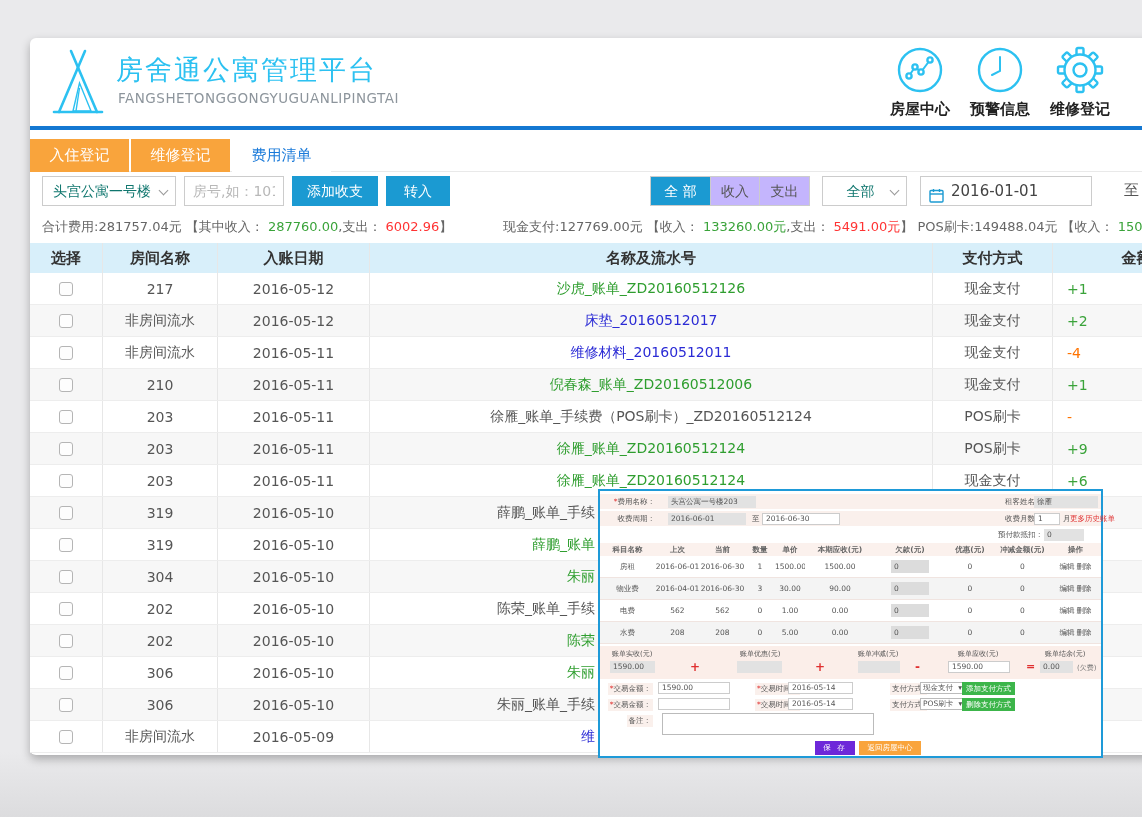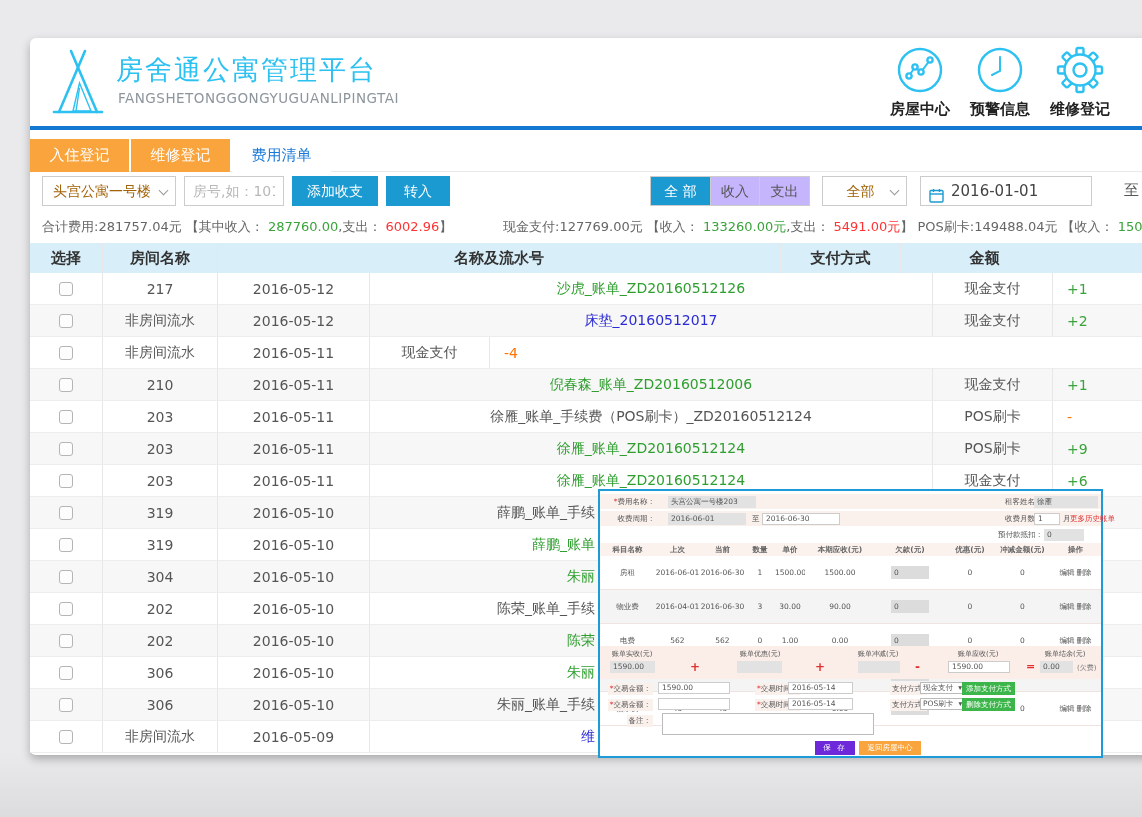--- a/index.html
+++ b/index.html
@@ -22,21 +22,21 @@
 
   
   .tabs { position:absolute; left:0; top:101px; height:33px; width:100%; border-bottom:1px solid #e9e9e9; }
   .tab { float:left; width:99px; height:33px; margin-right:2px; text-align:center; line-height:33px;
          font-size:15px; cursor:pointer; }
   .tab.orange { background:#f9a43c; color:#fff; }
   .tab.active { background:#fff; color:#1a7ad9; border-bottom:1px solid #fff; }
 
   
   .filter { position:absolute; left:0; top:134px; height:38px; width:100%; background:#fff; }
-  .sel { position:absolute; height:30px; border:1px solid #ccc; background:#fff; font-size:14px; color:#a16207;
+  .sel { position:absolute; height:30px; border:1px solid #ccc; background:#fff; font-size:14px; color:#0f766e;
          line-height:28px; padding:0 22px 0 10px; cursor:pointer; }
   .chev { position:absolute; right:8px; top:10px; width:7px; height:7px; border-right:1.5px solid #999;
           border-bottom:1.5px solid #999; transform:rotate(45deg); }
   .f-sel-building { left:12px; top:4px; width:134px; }
   .f-room { position:absolute; left:154px; top:4px; width:100px; height:30px; border:1px solid #ccc;
             font-size:14px; color:#555; padding:0 8px; font-family:inherit; }
   .f-room::placeholder { color:#b8b8b8; }
   .btn-blue { position:absolute; top:4px; height:30px; background:#1b9ad2; color:#fff; font-size:14px;
               text-align:center; line-height:30px; cursor:pointer; }
   .f-add { left:262px; width:86px; }
@@ -80,21 +80,21 @@
   .popup { position:absolute; left:598px; top:489px; width:505px; height:269px; background:#fff;
            border:2px solid #1e9ad8; z-index:10; font-size:7.5px; color:#555; }
   .popup .pink { background:#faf0ec; }
   .prow { position:absolute; left:0; width:100%; }
   .plbl { position:absolute; white-space:nowrap; }
   .req { color:#e03030; }
   .gin { position:absolute; background:#e2e2e2; height:12px; line-height:12px; padding:0 3px; overflow:hidden; white-space:nowrap; }
   .win { position:absolute; background:#fff; border:1px solid #ccc; height:12px; line-height:10px; padding:0 3px; overflow:hidden; white-space:nowrap; }
   .rlink { color:#e03030; cursor:pointer; }
   .ftbl { position:absolute; left:0; top:52px; width:100%; }
-  .frow { display:flex; height:34px; align-items:center; border-bottom:1px solid #f0e4e0; }
+  .frow { display:flex; height:22px; align-items:center; border-bottom:1px solid #f0e4e0; }
   .frow.hd { height:13px; background:#fbf1ed; font-weight:600; color:#666; border-bottom:none; }
   .frow.a { background:#f4f4f4; }
   .fc { text-align:center; overflow:hidden; white-space:nowrap; }
   .fc0{width:55px;} .fc1{width:45px;} .fc2{width:45px;} .fc3{width:30px;} .fc4{width:30px;}
   .fc5{width:70px;} .fc6{width:70px;} .fc7{width:50px;} .fc8{width:55px;} .fc9{width:51px;}
   .debt { display:inline-block; background:#dcdcdc; width:38px; height:13px; line-height:13px; text-align:left; padding-left:3px; }
   .oplnk { cursor:pointer; color:#555; margin:0 1px; }
   .addfee { position:absolute; left:56px; top:176px; height:12px; cursor:pointer; }
   .plus { display:inline-block; width:10px; height:10px; border-radius:50%; background:#3cb54a; color:#fff;
           text-align:center; line-height:10px; font-size:8px; vertical-align:middle; }
@@ -221,20 +221,21 @@
     </div>
 
     <div class="summary">
       <span class="sg1"><span>合计费用:281757.04元 【其中收入： </span><span class="inc">287760.00</span><span>,支出： </span><span class="exp">6002.96</span><span>】</span></span>
       <span class="sg2"><span>现金支付:127769.00元 【收入： </span><span class="inc">133260.00元</span><span>,支出： </span><span class="exp">5491.00元</span><span>】 </span><span>POS刷卡:149488.04元 【收入： </span><span class="inc">150000.00</span></span>
     </div>
 
     <div class="thead">
       <div class="td c0">选择</div>
       <div class="td c1">房间名称</div>
+      <div class="td c2">入账日期</div>
       <div class="td c3">名称及流水号</div>
       <div class="td c4">支付方式</div>
       <div class="td c5">金额</div>
     </div>
 
     <div class="trow" style="top:235px;">
       <div class="td c0">
           <span class="cb"></span>
         </div>
       <div class="td c1">217</div>
@@ -256,20 +257,23 @@
         </div>
       <div class="td c4">现金支付</div>
       <div class="td c5 ag">+2</div>
     </div>
     <div class="trow" style="top:299px;">
       <div class="td c0">
           <span class="cb"></span>
         </div>
       <div class="td c1">非房间流水</div>
       <div class="td c2">2016-05-11</div>
+      <div class="td c3">
+          <span class="lnk b">维修材料_20160512011</span>
+        </div>
       <div class="td c4">现金支付</div>
       <div class="td c5 ao">-4</div>
     </div>
     <div class="trow alt" style="top:331px;">
       <div class="td c0">
           <span class="cb"></span>
         </div>
       <div class="td c1">210</div>
       <div class="td c2">2016-05-11</div>
       <div class="td c3">

